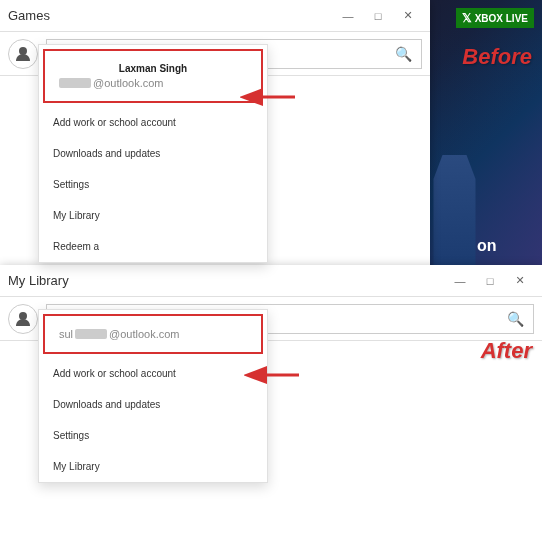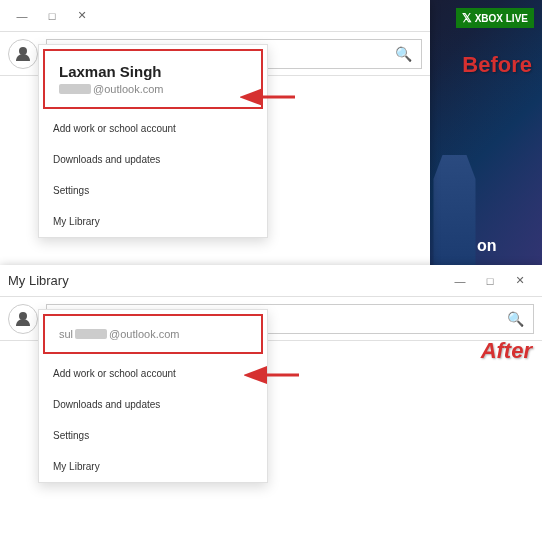--- a/index.html
+++ b/index.html
@@ -128,24 +128,25 @@
       top: 44px;
     }
 
     .user-info {
       padding: 12px 14px;
       border: 2px solid #d63030;
       margin: 4px;
       cursor: pointer;
     }
     .user-name {
-      font-size: 15px;
+      font-size: 10px;
       font-weight: 600;
       color: #222;
       margin-bottom: 3px;
+      text-align: center;
     }
     .user-email {
       font-size: 11px;
       color: #888;
       display: flex;
       align-items: center;
       gap: 2px;
       text-align: center;
     }
     .email-blur {
@@ -218,25 +219,26 @@
       gap: 3px;
     }
     .xbox-x {
       font-size: 12px;
       font-weight: 900;
     }
 
     
     .label-before {
       position: absolute;
-      top: 52px;
+      top: 44px;
       right: 10px;
       color: #d63030;
       font-size: 22px;
       font-weight: bold;
+      font-style: italic;
       z-index: 20;
       text-shadow: 1px 1px 2px rgba(0,0,0,0.3);
     }
     .label-after {
       position: absolute;
       top: 338px;
       right: 10px;
       color: #d63030;
       font-size: 22px;
       font-weight: bold;
@@ -291,20 +293,21 @@
   <div class="xbox-badge">
     <span class="xbox-x">𝕏</span>
     <span>XBOX LIVE</span>
   </div>
   <div class="on-text on-text-top">on</div>
 </div>
 
 <div class="window window-top">
 
   <div class="title-bar">
+    <span class="title-bar-left games-title">Games</span>
     <div class="title-bar-controls">
       <button class="title-bar-btn">—</button>
       <button class="title-bar-btn">□</button>
       <button class="title-bar-btn close">✕</button>
     </div>
   </div>
 
   <div class="header-bar">
     <button class="user-icon-btn">
       <svg width="18" height="18" viewBox="0 0 18 18">
@@ -323,20 +326,21 @@
       <div class="user-name">Laxman Singh</div>
       <div class="user-email">
         <span class="email-blur"></span>
         <span>@outlook.com</span>
       </div>
     </div>
     <div class="menu-item">Add work or school account</div>
     <div class="menu-item">Downloads and updates</div>
     <div class="menu-item">Settings</div>
     <div class="menu-item">My Library</div>
+    <div class="menu-item">Redeem a</div>
   </div>
 </div>
 
 <div class="label-before">Before</div>
 
 <div class="arrow arrow-top">
   <svg width="60" height="30" viewBox="0 0 60 30">
     <defs>
       <marker id="arrowhead-top" markerWidth="8" markerHeight="8" refX="6" refY="3" orient="auto">
         <polygon points="0 0, 8 3, 0 6" fill="#d63030"></polygon>

